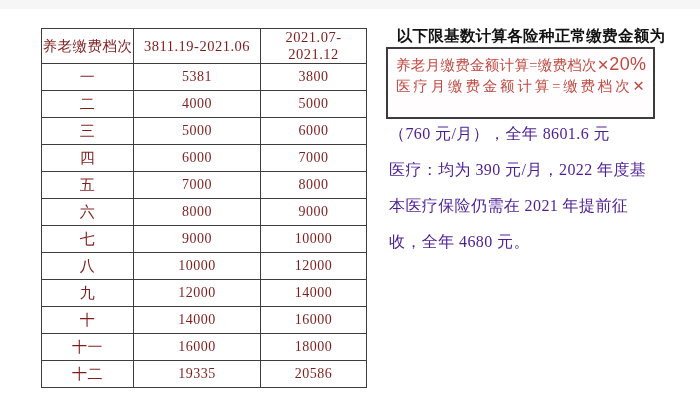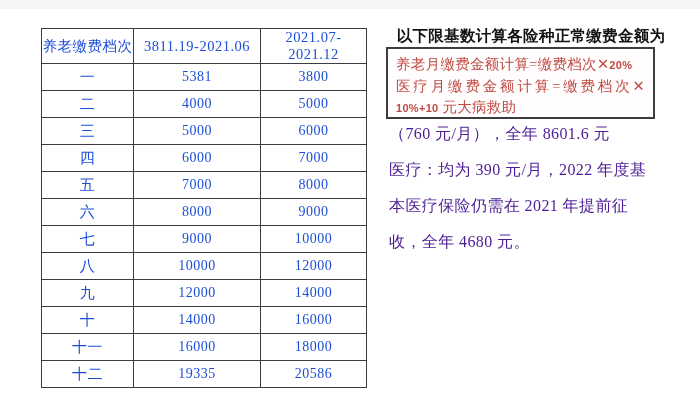--- a/index.html
+++ b/index.html
@@ -8,21 +8,21 @@
     font-family:"Liberation Serif","DejaVu Serif",serif;
     overflow:hidden;
   }
   
   .top-band{position:absolute;left:0;top:0;width:700px;height:9px;background:#f6f6f6;}
 
   
   .tier-table{
     position:absolute;left:41px;top:28px;
     border-collapse:collapse;table-layout:fixed;
-    font-size:14px;color:#1d4ed8;border-radius:31px;
+    font-size:14px;color:#7f1d1d;border-radius:31px;
   }
   .tier-table th,.tier-table td{
     border:1px solid #3d3d3d;
     text-align:center;vertical-align:middle;
     height:26px;padding:0;
     font-weight:normal;
     letter-spacing:.5px;
   }
   .tier-table col.c1{width:92px;}
   .tier-table col.c2{width:127px;}
@@ -40,21 +40,21 @@
   }
   .formula-box{
     position:absolute;left:386px;top:47px;width:269px;height:72px;
     box-sizing:border-box;border:2px solid #3c3c3c;background:#fffdfd;
     padding:5px 8px 0 8px;
     font-size:14.5px;line-height:21px;color:#c04a42;
     letter-spacing:.3px;
   }
   .formula-line{white-space:nowrap;}
   .formula-line.spread{white-space:normal;text-align:justify;text-align-last:justify;}
-  .fx-bold{font-family:"Liberation Sans","DejaVu Sans",sans-serif;font-weight:bold;font-size:11px;}
+  .fx-bold{font-family:"Liberation Sans","DejaVu Sans",sans-serif;font-weight:normal;font-size:18px;}
 
   .note{
     position:absolute;left:389px;top:116px;width:266px;
     font-size:16px;line-height:36px;color:#4c1d95;
     letter-spacing:.4px;
   }
   .note-line{white-space:nowrap;}
 </style>
 </head>
 <body>
@@ -136,21 +136,20 @@
         <td>20586</td>
       </tr>
     </tbody>
 </table>
 
 <div class="rp-title">以下限基数计算各险种正常缴费金额为</div>
 
 <div class="formula-box">
   <div class="formula-line"><span>养老月缴费金额计算=缴费档次✕</span><span class="fx-bold">20%</span></div>
   <div class="formula-line spread">医疗月缴费金额计算=缴费档次✕</div>
-  <div class="formula-line"><span class="fx-bold">10%+10</span><span> 元大病救助</span></div>
 </div>
 
 <div class="note">
   <div class="note-line">（760 元/月），全年 8601.6 元</div>
   <div class="note-line">医疗：均为 390 元/月，2022 年度基</div>
   <div class="note-line">本医疗保险仍需在 2021 年提前征</div>
   <div class="note-line">收，全年 4680 元。</div>
 </div>
 
 </body></html>

